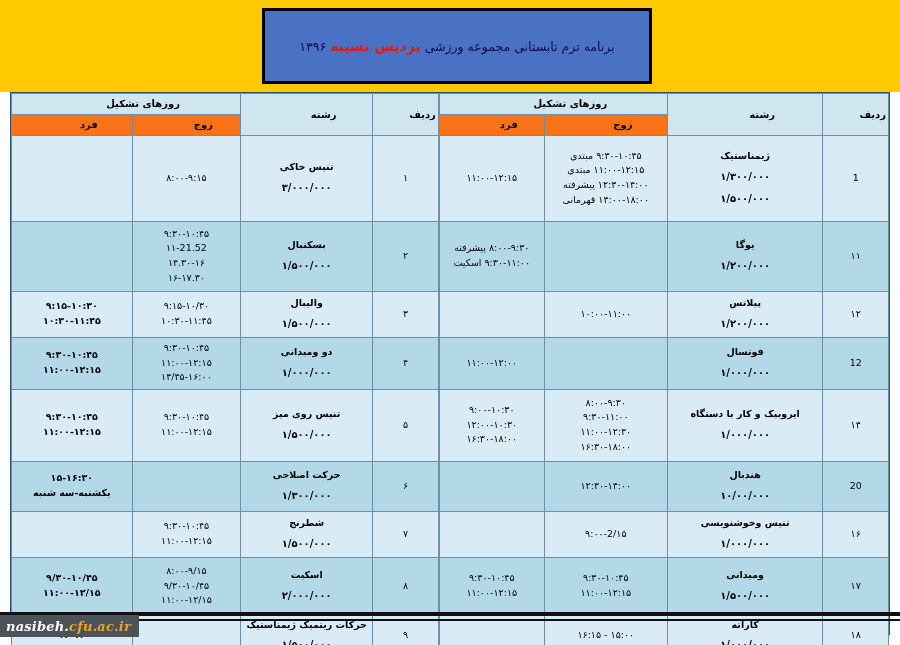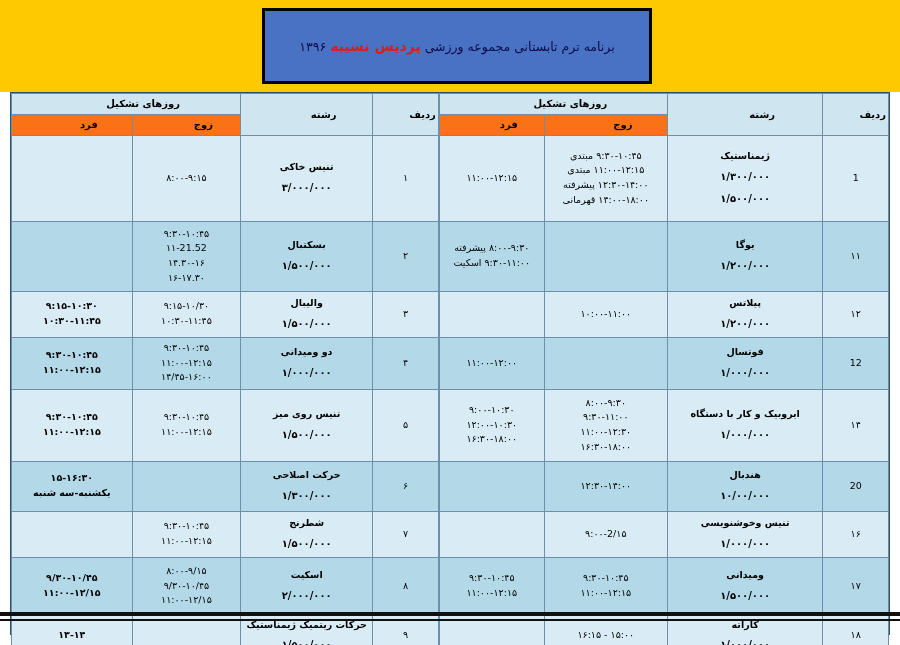--- a/index.html
+++ b/index.html
@@ -399,14 +399,18 @@
             <td class="times l-odd tint-a"></td>
           </tr>
         </tbody>
     </table>
 
   </div>
 
   <div class="bottom-rule"></div>
   <div class="bottom-rule2"></div>
 
+  <div class="watermark">
+    <span>nasibeh.</span>
+      <span class="wm-orange">cfu.ac.ir</span>
+  </div>
 
 </div>
 
 </body></html>

